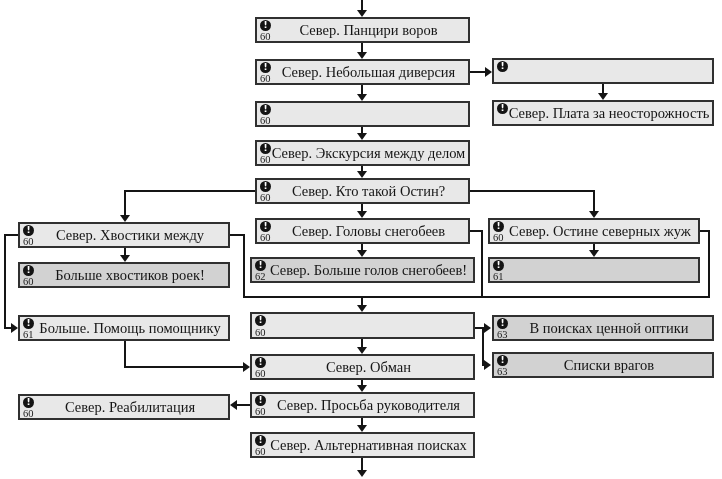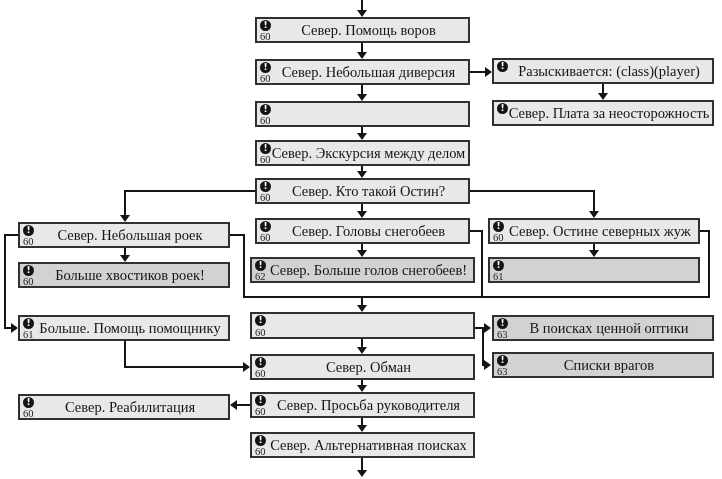--- a/index.html
+++ b/index.html
@@ -104,33 +104,32 @@
 
   <div class="vl" style="left:361px;top:418px;height:8px"></div>
   <div class="ad" style="left:357px;top:425px"></div>
 
   <div class="vl" style="left:361px;top:458px;height:13px"></div>
   <div class="ad" style="left:357px;top:470px"></div>
 
   <div class="node" style="left:255px;top:17px;width:215px;height:26px">
     <span class="qicon">!</span>
     <span class="lvl">60</span>
-    <span class="lbl">Север. Помощь воров</span>
+    <span class="lbl">Север. Панцири воров</span>
   </div>
 
   <div class="node" style="left:255px;top:59px;width:215px;height:26px">
     <span class="qicon">!</span>
     <span class="lvl">60</span>
     <span class="lbl">Север. Небольшая диверсия</span>
   </div>
 
   <div class="node" style="left:492px;top:58px;width:222px;height:26px">
     <span class="qicon">!</span>
     <span class="lvl"></span>
-    <span class="lbl">Разыскивается: (class)(player)</span>
   </div>
 
   <div class="node" style="left:492px;top:100px;width:222px;height:26px">
     <span class="qicon">!</span>
     <span class="lvl"></span>
     <span class="lbl">Север. Плата за неосторожность</span>
   </div>
 
   <div class="node" style="left:255px;top:101px;width:215px;height:26px">
     <span class="qicon">!</span>
@@ -145,21 +144,21 @@
 
   <div class="node" style="left:255px;top:178px;width:215px;height:26px">
     <span class="qicon">!</span>
     <span class="lvl">60</span>
     <span class="lbl">Север. Кто такой Остин?</span>
   </div>
 
   <div class="node" style="left:18px;top:222px;width:212px;height:26px">
     <span class="qicon">!</span>
     <span class="lvl">60</span>
-    <span class="lbl">Север. Небольшая роек</span>
+    <span class="lbl">Север. Хвостики между</span>
   </div>
 
   <div class="node" style="left:255px;top:218px;width:215px;height:26px">
     <span class="qicon">!</span>
     <span class="lvl">60</span>
     <span class="lbl">Север. Головы снегобеев</span>
   </div>
 
   <div class="node" style="left:488px;top:218px;width:212px;height:26px">
     <span class="qicon">!</span>

